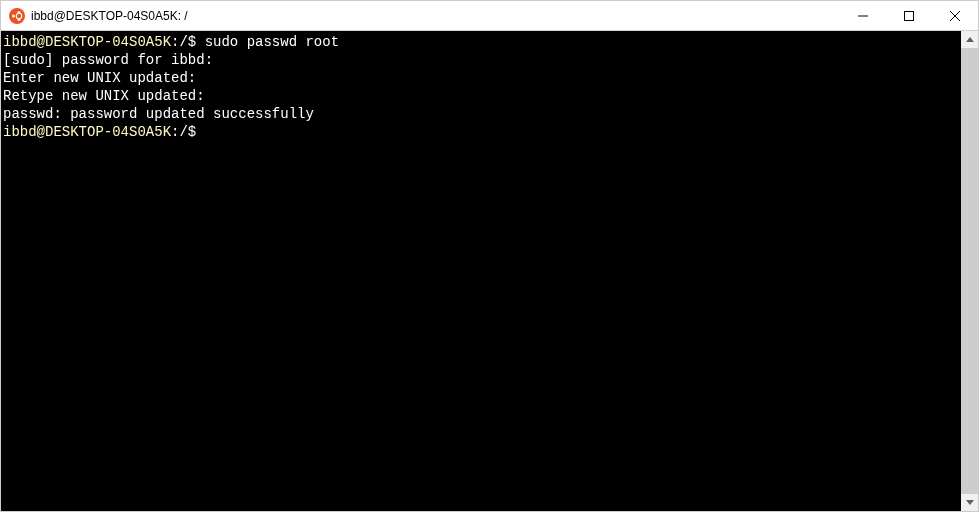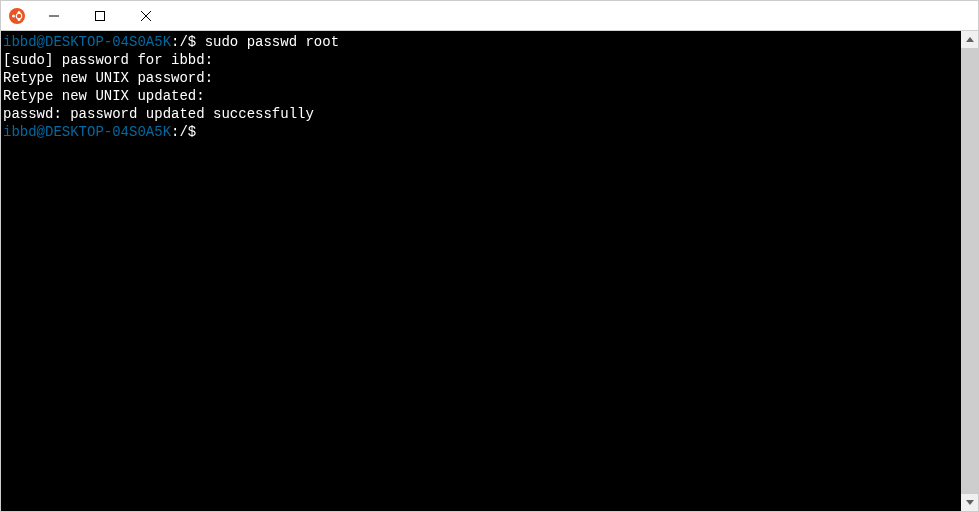--- a/index.html
+++ b/index.html
@@ -55,21 +55,21 @@
       flex: 1;
       background: #000;
       color: #ccc;
       font-family: "Consolas", "Courier New", monospace;
       font-size: 14px;
       line-height: 18px;
       padding: 2px 0 0 2px;
       white-space: pre;
       overflow: hidden;
     }
-    .prompt { color: #0369a1; }
+    .prompt { color: #fef9c3; }
     .path-dollar { color: #fff; }
     .cmd { color: #ffffff; }
     .output { color: #fff; margin-top: 47px; }
     .scrollbar {
       width: 17px;
       background: #f0f0f0;
       display: flex;
       flex-direction: column;
     }
     .scroll-arrow {
@@ -99,20 +99,21 @@
 <div class="titlebar">
   <span class="titlebar-icon">
     <svg viewBox="0 0 32 32">
       <circle cx="16" cy="16" r="16" fill="#E95420"></circle>
       <circle cx="9" cy="16" r="3" fill="#fff"></circle>
       <circle cx="20" cy="9" r="3" fill="#fff"></circle>
       <circle cx="20" cy="23" r="3" fill="#fff"></circle>
       <path d="M 14.5 16 A 5.5 5.5 0 0 1 20 10.5 M 20 21.5 A 5.5 5.5 0 0 1 14.5 16 M 20 10.5 A 5.5 5.5 0 0 1 20 21.5" stroke="#fff" stroke-width="2.2" fill="none"></path>
     </svg>
   </span>
+  <span class="titlebar-title">ibbd@DESKTOP-04S0A5K: /</span>
   <div class="titlebar-controls">
     <div class="titlebar-btn">
       <svg viewBox="0 0 10 10">
           <line x1="0" y1="5" x2="10" y2="5" stroke="#000" stroke-width="1"></line>
         </svg>
     </div>
     <div class="titlebar-btn">
       <svg viewBox="0 0 10 10">
           <rect x="0.5" y="0.5" width="9" height="9" fill="none" stroke="#000" stroke-width="1"></rect>
         </svg>
@@ -122,21 +123,21 @@
           <line x1="0" y1="0" x2="10" y2="10" stroke="#000" stroke-width="1"></line>
           <line x1="10" y1="0" x2="0" y2="10" stroke="#000" stroke-width="1"></line>
         </svg>
     </div>
   </div>
 </div>
 
 <div class="terminal-wrap">
   <div class="terminal"><span class="prompt">ibbd@DESKTOP-04S0A5K</span><span class="path-dollar">:/$ </span><span class="cmd">sudo passwd root</span>
 <span class="output">[sudo] password for ibbd:</span>
-<span class="output">Retype new UNIX password:</span>
+<span class="output">Enter new UNIX updated:</span>
 <span class="output">Retype new UNIX updated:</span>
 <span class="output">passwd: password updated successfully</span>
 <span class="prompt">ibbd@DESKTOP-04S0A5K</span><span class="path-dollar">:/$ </span><span class="cmd"></span></div>
   <div class="scrollbar">
     <div class="scroll-arrow">
       <svg width="8" height="5" viewBox="0 0 8 5">
           <path d="M0 5 L4 0 L8 5 Z" fill="#606060"></path>
         </svg>
     </div>
     <div class="scroll-track">

